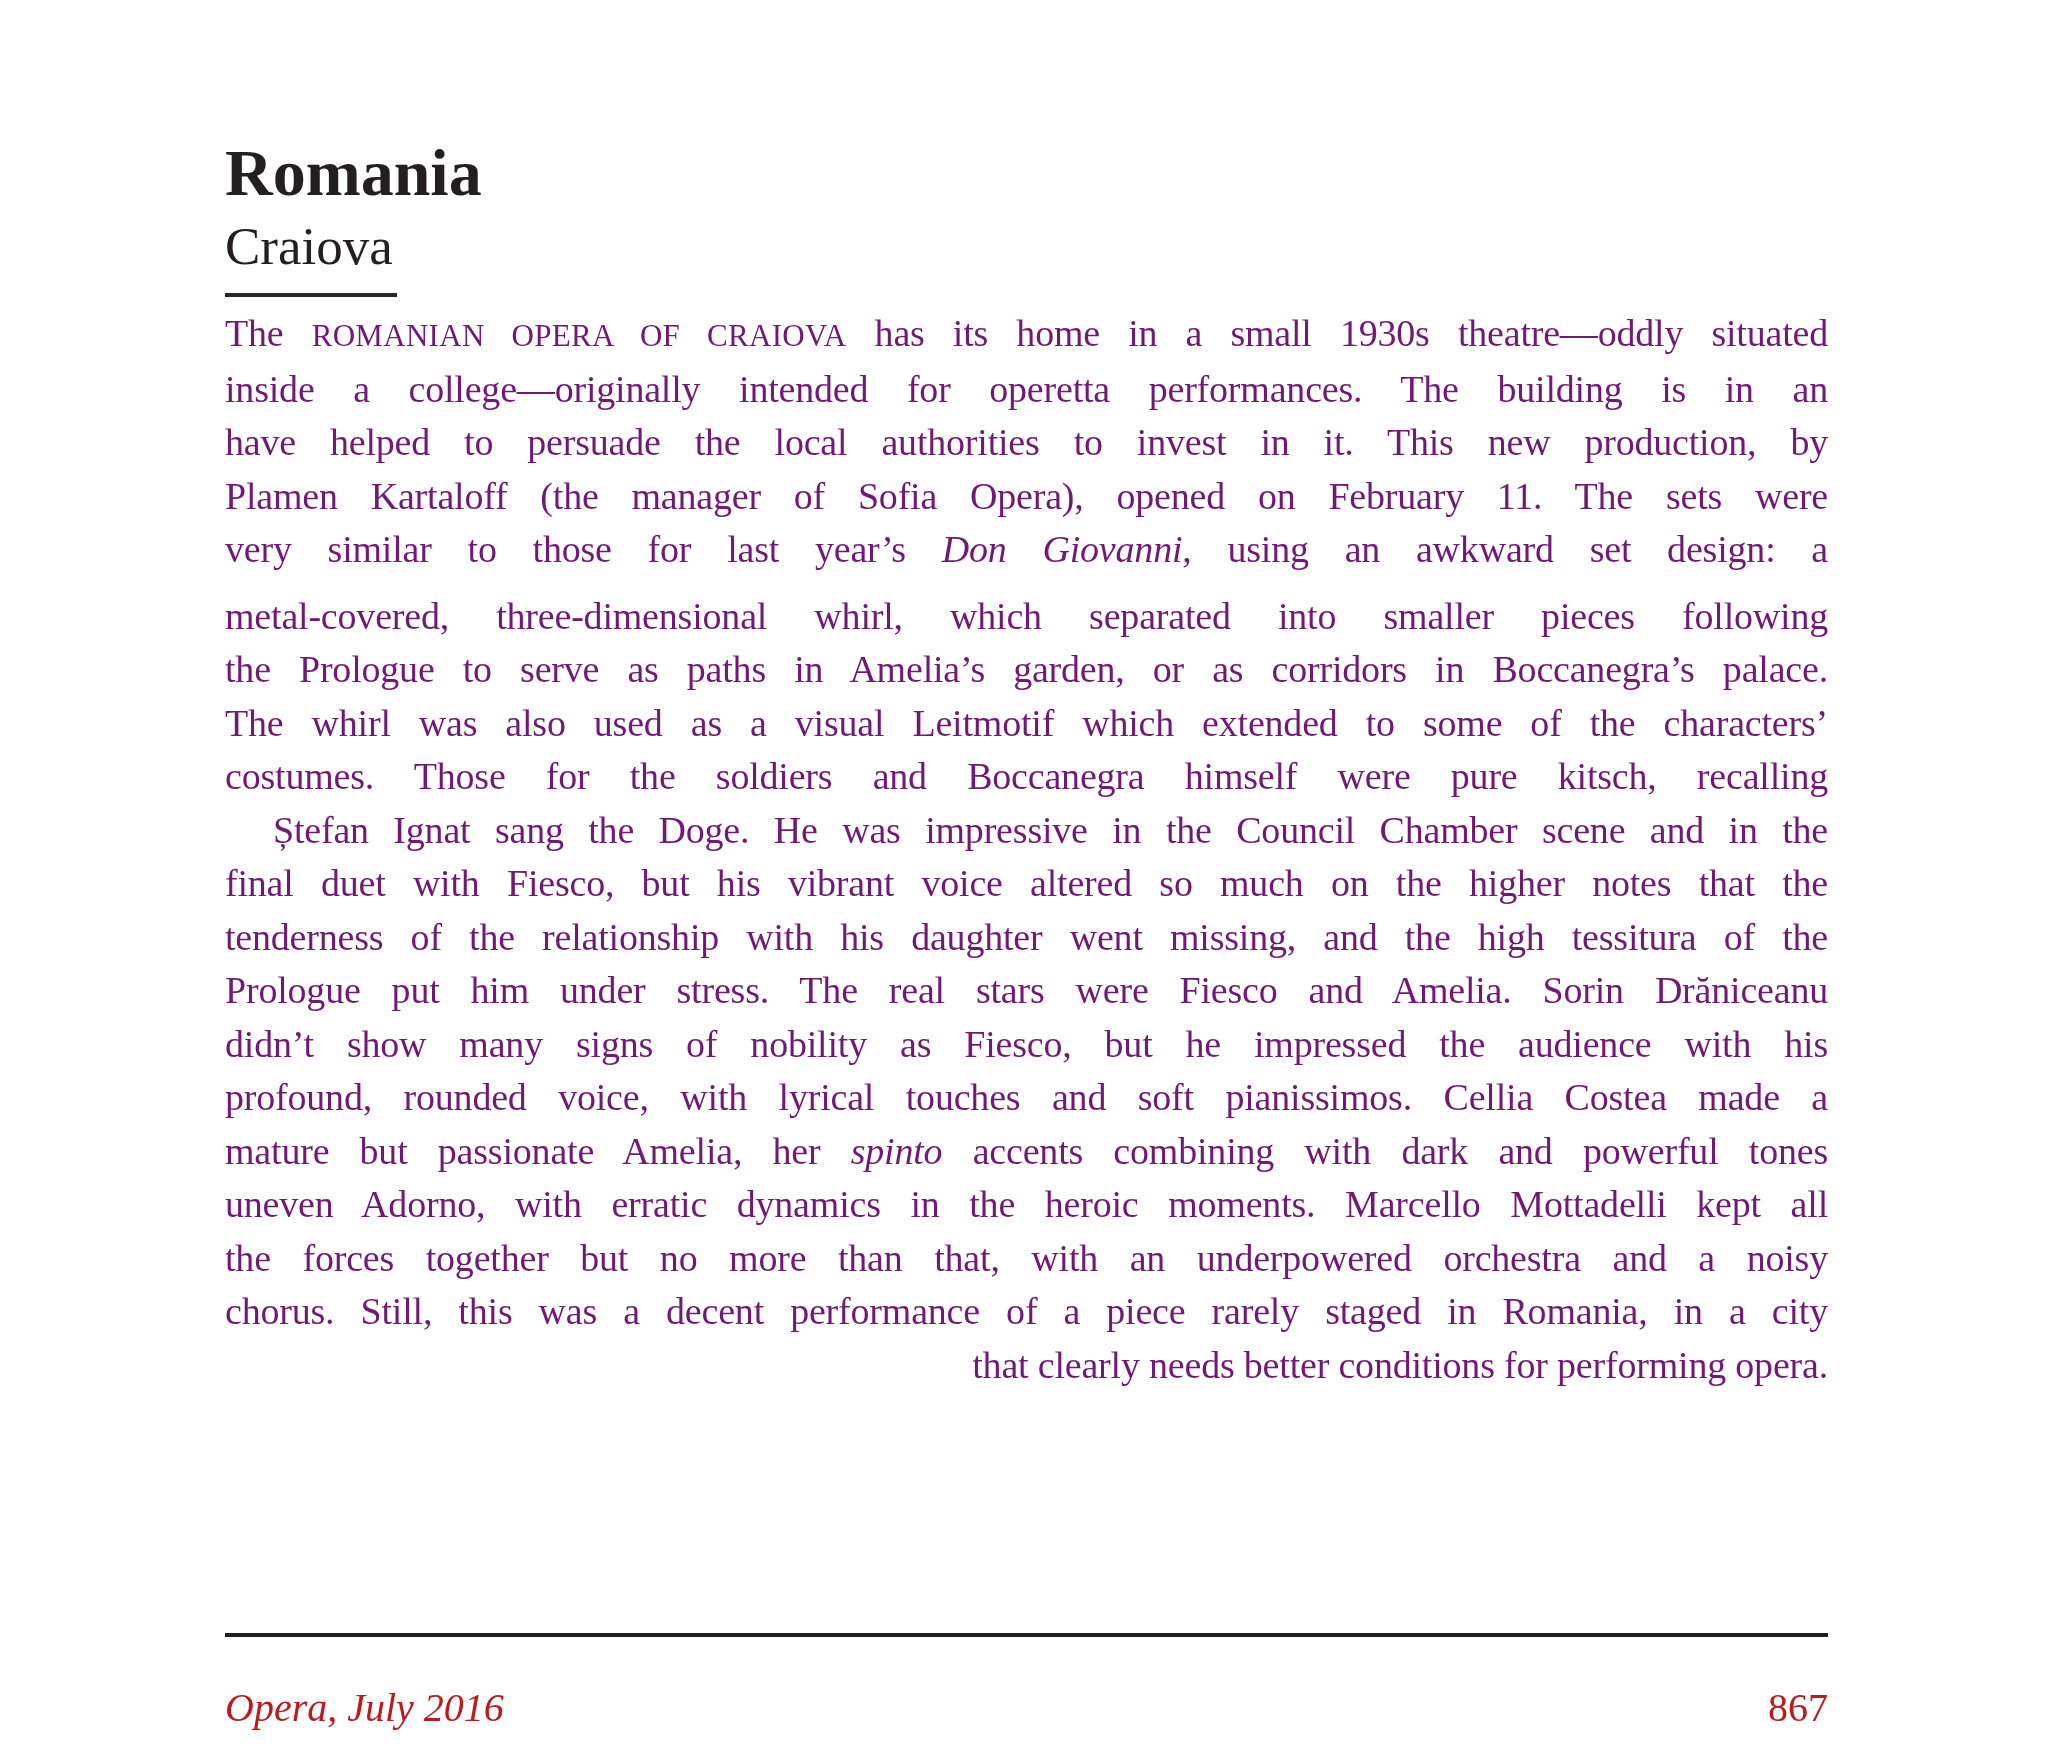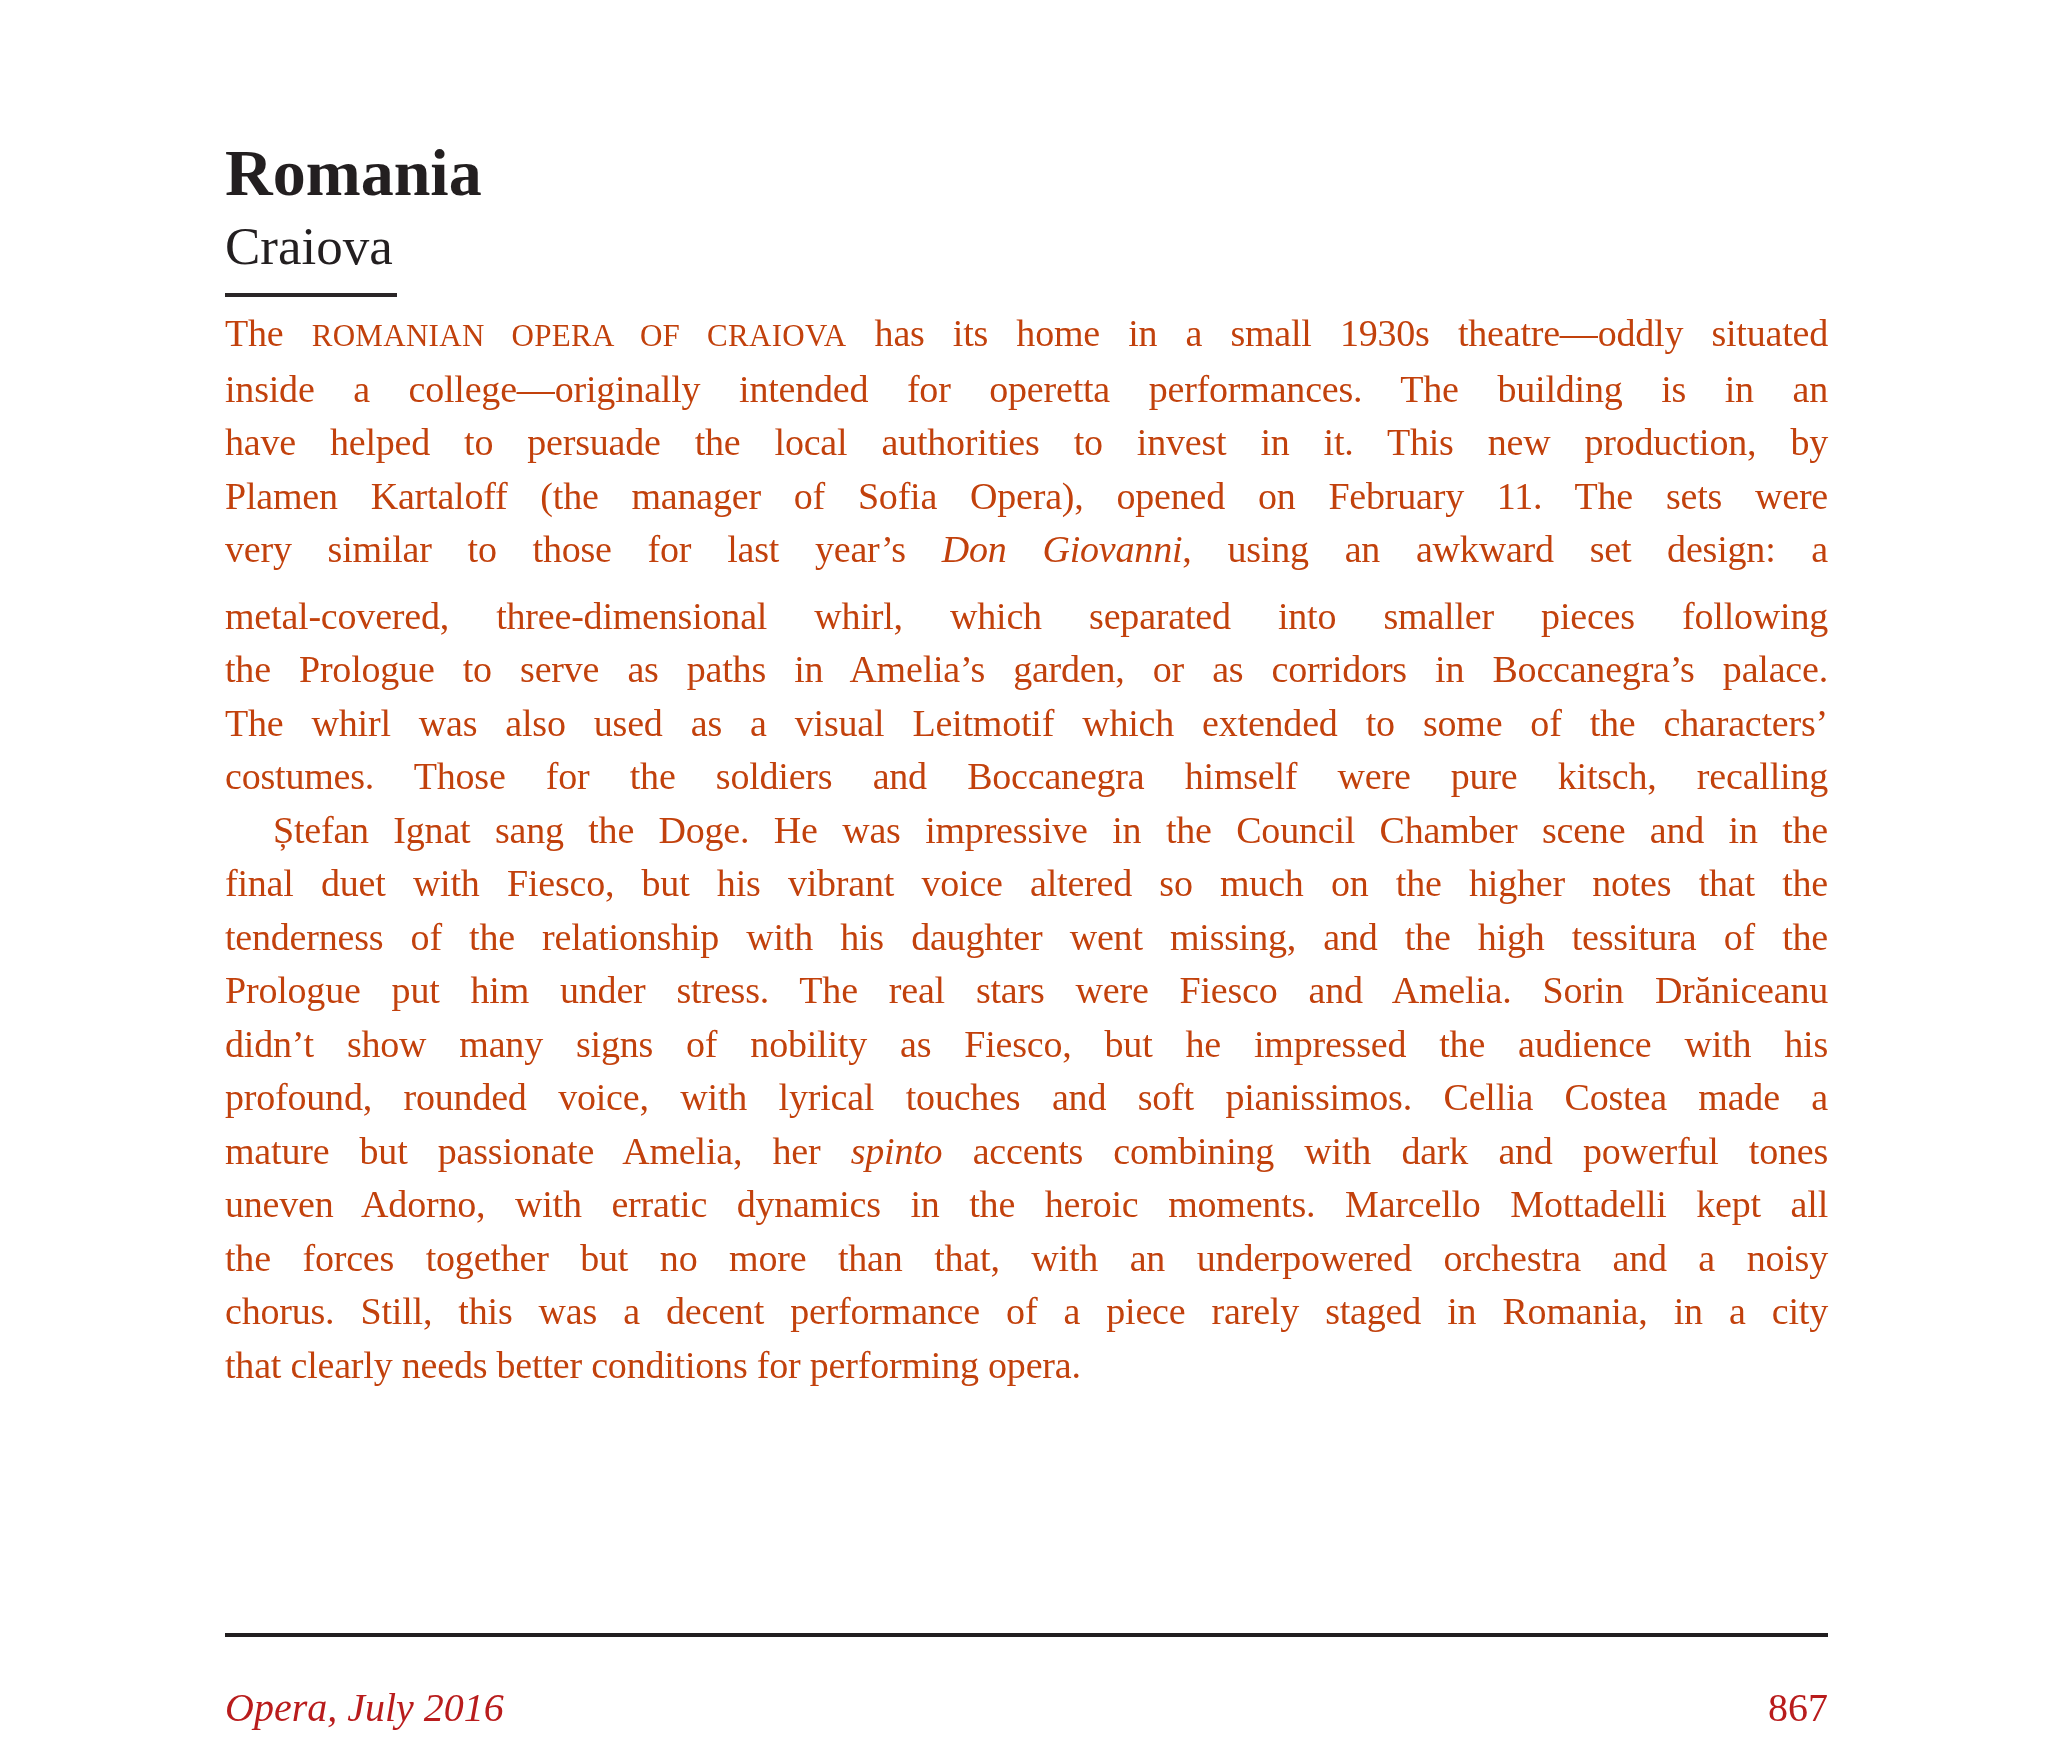--- a/index.html
+++ b/index.html
@@ -30,32 +30,32 @@
     font-size: 53px;
     line-height: 53px;
     padding: 0 4px 20px 0;
     border-bottom: 4px solid #2a2627;
   }
   .article-body {
     margin-top: 10px;
     font-size: 38px;
     line-height: 53.5px;
     letter-spacing: -0.2px;
-    color: #c2410c;
+    color: #701a75;
   }
   .line {
     text-align: justify;
     text-align-last: justify;
   }
   .line.left { text-align-last: left; }
   .line.gap { margin-top: 13px; }
   .line.indent { text-indent: 48px; }
   .line.flexline {
     display: flex;
-    justify-content: flex-start;
+    justify-content: flex-end;
     align-items: baseline;
   }
   .sc { font-size: 31px; letter-spacing: 0.3px; }
   .it { font-style: italic; }
   .byline {
     font-size: 30px;
     letter-spacing: 0.8px;
     white-space: nowrap;
   }
   .rule {

